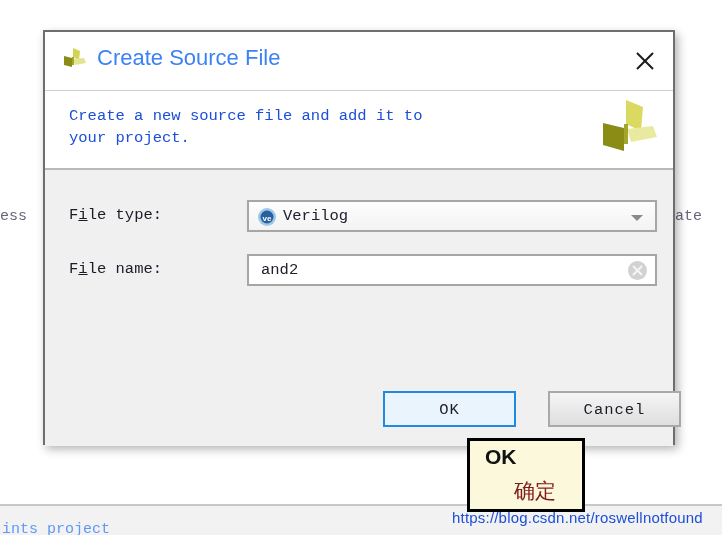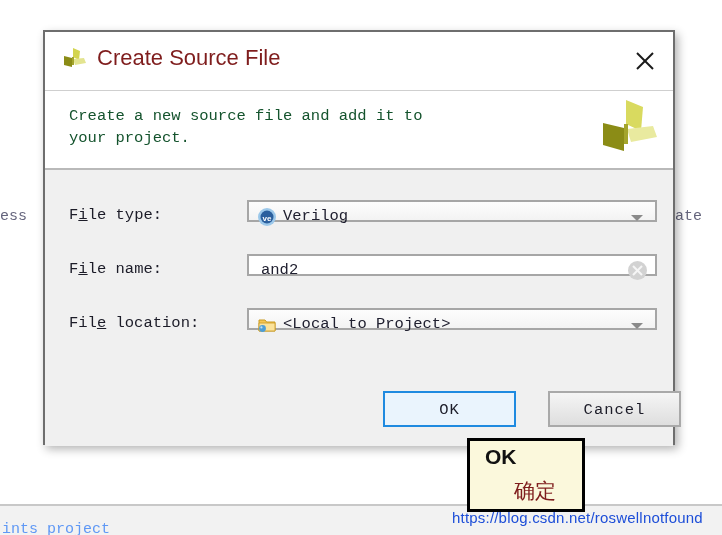--- a/index.html
+++ b/index.html
@@ -99,21 +99,21 @@
   #title-logo {
     position: absolute;
     left: 14px; top: 13px;
     width: 30px; height: 30px;
   }
   #title-text {
     position: absolute;
     left: 52px; top: 13px;
     font-family: "Liberation Sans", sans-serif;
     font-size: 22px;
-    color: #7f1d1d;
+    color: #3b82f6;
     white-space: nowrap;
   }
   #close-button {
     position: absolute;
     right: 6px; top: 8px;
     width: 44px; height: 42px;
     cursor: pointer;
   }
   #close-button svg { position:absolute; left:11px; top:10px; }
 
@@ -123,21 +123,21 @@
     height: 77px;
     background: #ffffff;
     border-bottom: 2px solid #b9b9b9;
   }
   #header-desc {
     position: absolute;
     left: 24px; top: 14px;
     font-family: "Liberation Mono", monospace;
     font-size: 15.5px;
     line-height: 22px;
-    color: #14532d;
+    color: #1d4ed8;
     white-space: pre;
   }
   #header-logo {
     position: absolute;
     right: 14px; top: 5px;
     width: 64px; height: 64px;
   }
 
   
   #dialog-body {
@@ -160,21 +160,21 @@
     color: #1c1c28;
     white-space: pre;
   }
   .field-label u { text-decoration: underline; }
 
   .control {
     position: absolute;
     left: 202px;
     top: 0;
     width: 410px;
-    height: 22px;
+    height: 32px;
     background: #ffffff;
     border: 2px solid #a6a6a6;
     box-sizing: border-box;
   }
   .combo {
     background: linear-gradient(#fdfdfd, #f3f3f3);
   }
   .control-value {
     position: absolute;
     left: 34px;
@@ -342,33 +342,20 @@
         <div class="clear-btn">
           <svg width="11" height="11" viewBox="0 0 11 11">
             <line x1="1" y1="1" x2="10" y2="10" stroke="#f6f6f6" stroke-width="2"></line>
             <line x1="10" y1="1" x2="1" y2="10" stroke="#f6f6f6" stroke-width="2"></line>
           </svg>
         </div>
       </div>
     </div>
 
     <div class="form-row" style="top:138px; width:628px;">
-      <div class="field-label"><span>Fil</span><u>e</u><span> location:</span></div>
-      <div class="control combo">
-        <div class="icon-box">
-          <svg width="20" height="20" viewBox="0 0 20 20">
-            <path d="M2 5 h6 l1.6 2 H18 v9 H2 Z" fill="#f5c653" stroke="#c99b23" stroke-width="1"></path>
-            <path d="M2 8 h16 v8 H2 Z" fill="#fbe29a" stroke="#c99b23" stroke-width=".8"></path>
-            <circle cx="5.5" cy="13.5" r="3.4" fill="#4d9ed6"></circle>
-            <circle cx="4.4" cy="12.4" r="1.1" fill="#bfe0f4"></circle>
-          </svg>
-        </div>
-        <div class="control-value">&lt;Local to Project&gt;</div>
-        <div class="arrow"></div>
-      </div>
     </div>
 
     <div id="button-row">
       <div id="ok-button" class="dlg-button">OK</div>
       <div id="cancel-button" class="dlg-button">Cancel</div>
     </div>
 
   </div>
 </div>
 

